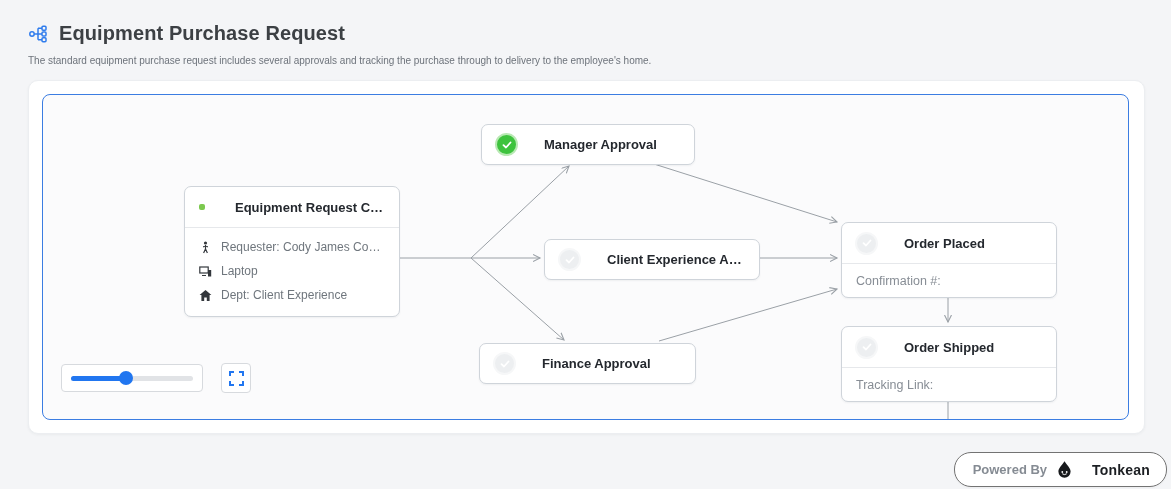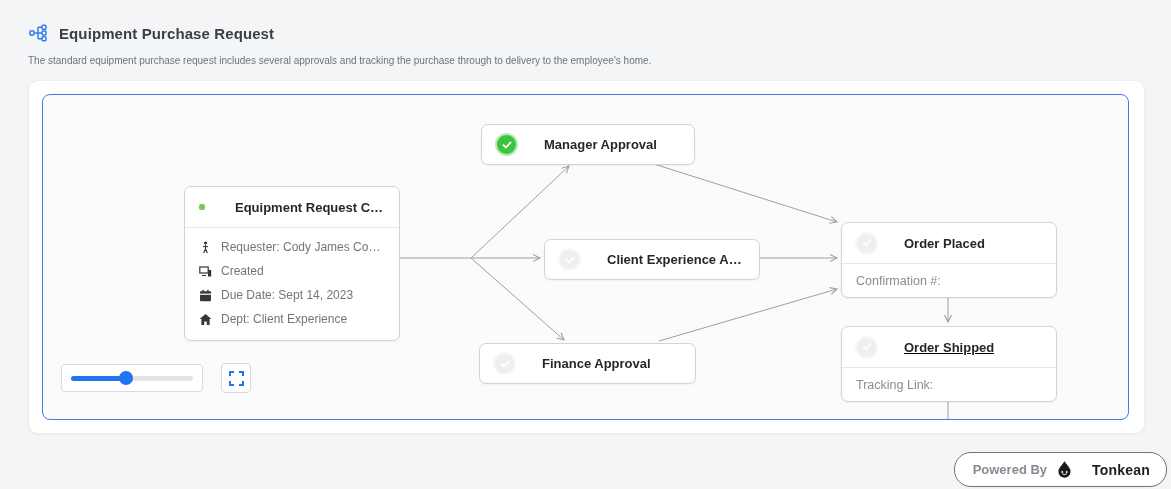--- a/index.html
+++ b/index.html
@@ -5,21 +5,21 @@
   html,body{margin:0;padding:0;}
   body{
     width:1171px;height:489px;position:relative;overflow:hidden;
     background:#f4f5f7;
     font-family:"Liberation Sans","DejaVu Sans",sans-serif;
     -webkit-font-smoothing:antialiased;
   }
   
   .page-header{position:absolute;left:28px;top:22px;display:flex;align-items:center;gap:9px;}
   .wf-icon{width:22px;height:22px;display:block;}
-  .page-title{font-size:15px;font-weight:700;color:#3c4044;letter-spacing:.1px;}
+  .page-title{font-size:20px;font-weight:700;color:#3c4044;letter-spacing:.1px;}
   .page-desc{position:absolute;left:28px;top:55px;font-size:10px;color:#6d737b;}
   
   .card{
     position:absolute;left:28px;top:80px;width:1115px;height:352px;
     background:#ffffff;border:1px solid #eceef1;border-radius:10px;
     box-shadow:0 1px 3px rgba(40,50,60,.05);
   }
   .canvas{
     position:absolute;left:13px;top:13px;width:1085px;height:324px;
     border:1px solid #3b7de2;border-radius:8px;background:#fbfbfc;overflow:hidden;
@@ -120,30 +120,21 @@
             <path d="M6.5 4 L6.5 8 M6.5 8 L4.6 12 M6.5 8 L8.4 12 M6.5 4.6 L4.2 6 M6.5 4.6 L8.8 6" stroke="#33373c" stroke-width="1.2" fill="none"></path>
           </svg>
           <span class="field-text">Requester: Cody James Cody J...</span>
         </div>
         <div class="field-row">
           <svg viewBox="0 0 13 13" fill="none" stroke="#33373c" stroke-width="1.2">
             <rect x="0.8" y="2" width="8.4" height="6"></rect>
             <path d="M3 10.5 H7"></path>
             <rect x="9" y="5" width="3.2" height="6.5" fill="#33373c" stroke="none"></rect>
           </svg>
-          <span class="field-text">Created</span>
-        </div>
-        <div class="field-row">
-          <svg viewBox="0 0 13 13">
-            <rect x="1" y="2.2" width="11" height="10" rx="1" fill="#33373c"></rect>
-            <rect x="1" y="4.6" width="11" height="1.2" fill="#fff"></rect>
-            <rect x="3.4" y="0.8" width="1.4" height="2.4" fill="#33373c"></rect>
-            <rect x="8.2" y="0.8" width="1.4" height="2.4" fill="#33373c"></rect>
-          </svg>
-          <span class="field-text">Due Date: Sept 14, 2023</span>
+          <span class="field-text">Laptop</span>
         </div>
         <div class="field-row">
           <svg viewBox="0 0 13 13" fill="#33373c">
             <path d="M6.5 1 L12.4 6 H10.6 V12 H7.8 V8.4 H5.2 V12 H2.4 V6 H0.6 Z"></path>
           </svg>
           <span class="field-text">Dept: Client Experience</span>
         </div>
       </div>
     </div>
 
@@ -189,21 +180,21 @@
         <span class="check gray">
           <svg viewBox="0 0 10 10" fill="none" stroke="#fff" stroke-width="1.8" stroke-linecap="round" stroke-linejoin="round">
               <path d="M1.5 5.2 L4 7.5 L8.5 2.5"></path>
             </svg>
         </span>
         <span class="node-title">Finance Approval</span>
       </div>
     </div>
 
     <div class="node" style="left:798px;top:231px;width:214px;">
-      <div class="node-head" style="height:40px;text-decoration:underline;">
+      <div class="node-head" style="height:40px;">
         <span class="check gray">
           <svg viewBox="0 0 10 10" fill="none" stroke="#fff" stroke-width="1.8" stroke-linecap="round" stroke-linejoin="round">
               <path d="M1.5 5.2 L4 7.5 L8.5 2.5"></path>
             </svg>
         </span>
         <span class="node-title">Order Shipped</span>
       </div>
       <div class="divider"></div>
       <div class="kv-row">
         <span class="kv-text">Tracking Link:</span>

